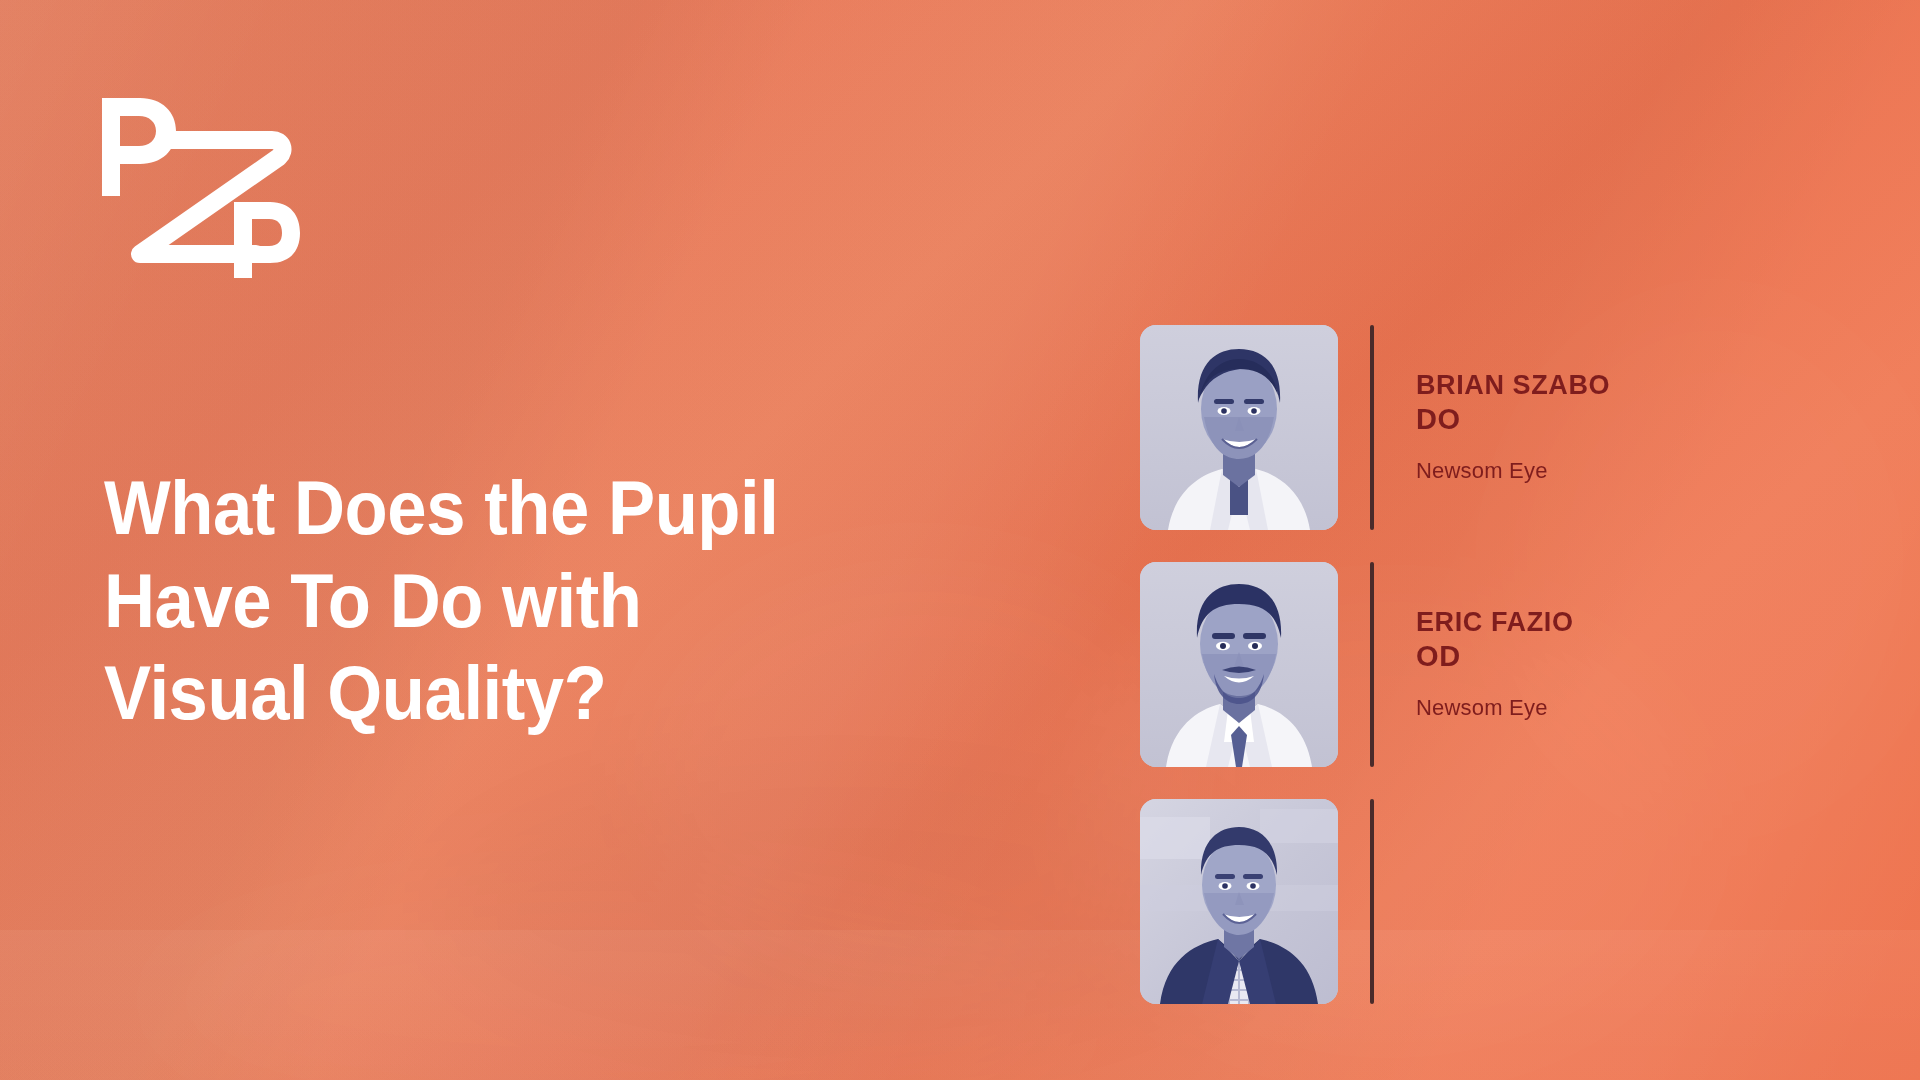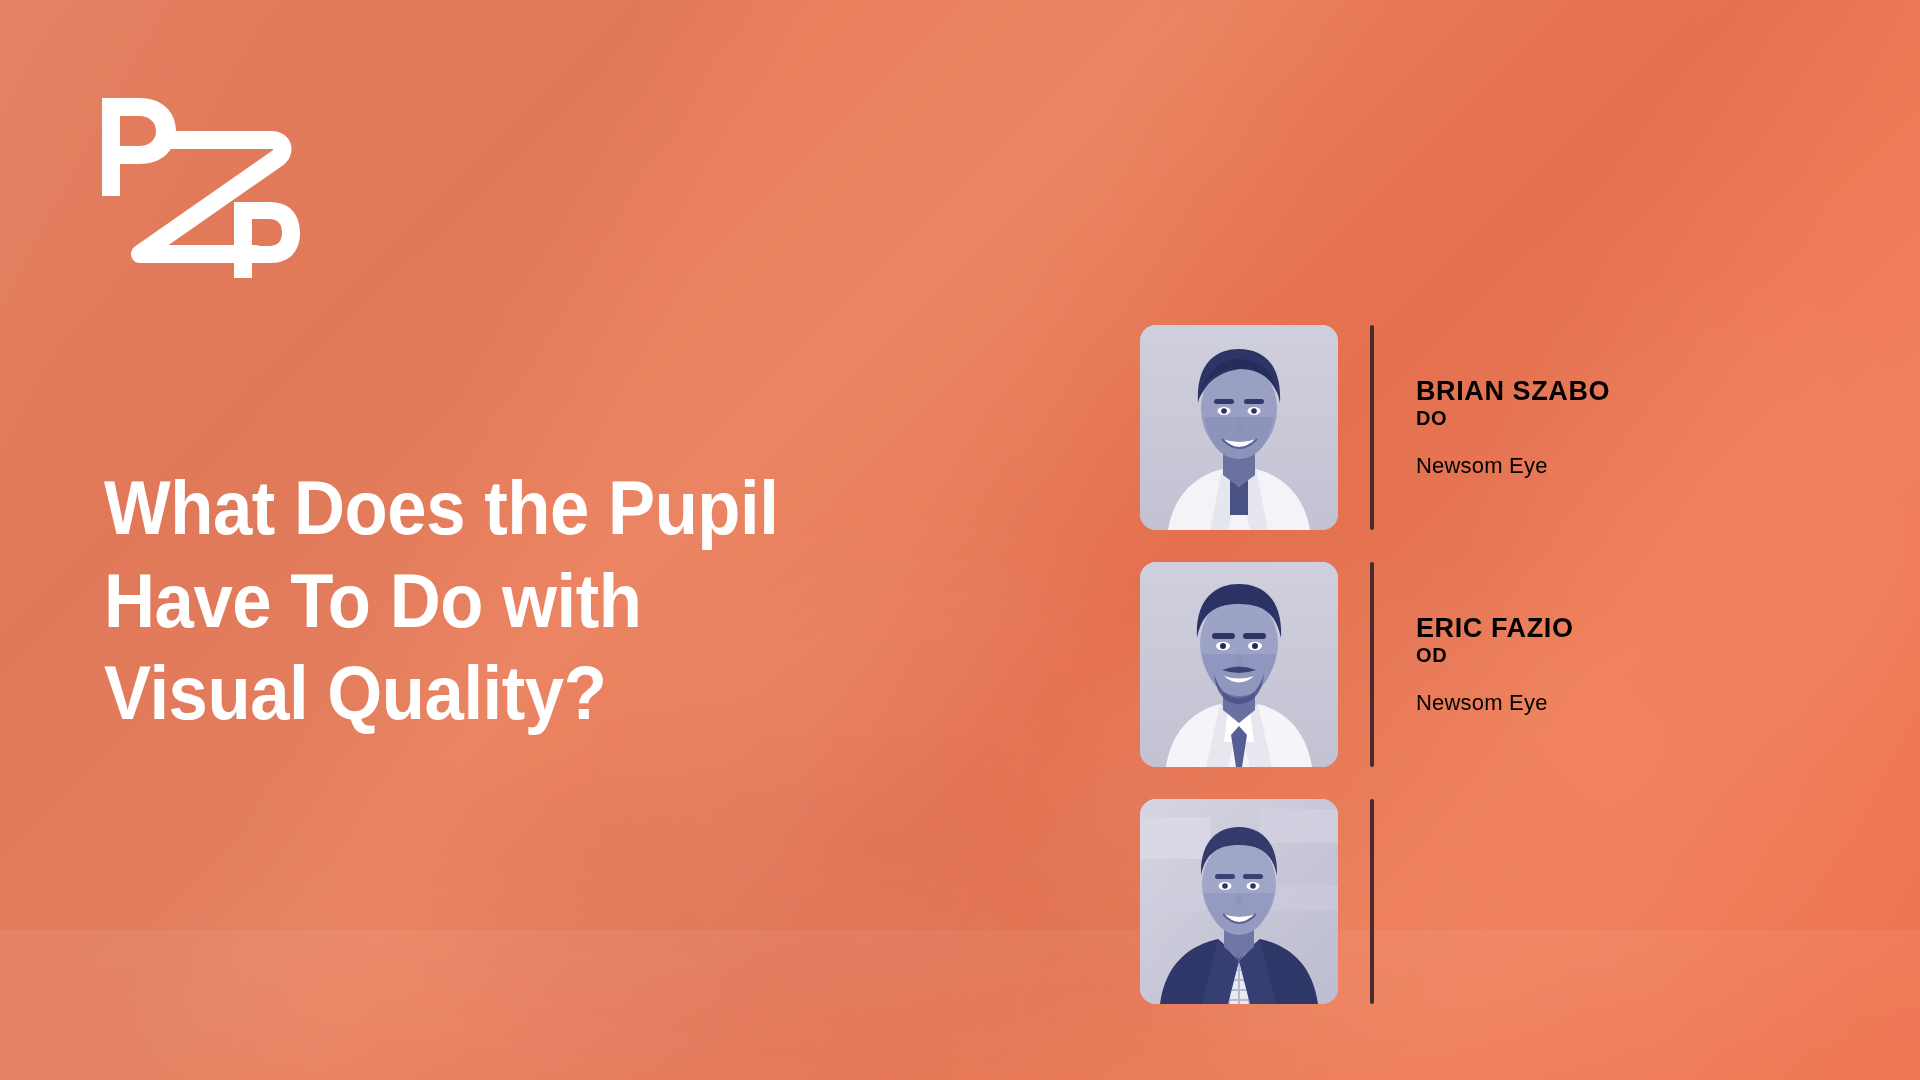--- a/index.html
+++ b/index.html
@@ -87,28 +87,28 @@
   .divider{
     width:4px;
     margin-left:32px;
     background:#4a2b2a;
     border-radius:2px;
     flex:0 0 auto;
   }
   .info{
     margin-left:42px;
     display:flex; flex-direction:column; justify-content:center;
-    color:#000000;
+    color:#7f1d1d;
   }
   .sp-name{
     font-size:27px; font-weight:700; letter-spacing:.6px;
     line-height:1.18; text-transform:uppercase;
   }
   .sp-cred{
-    font-size:20px; font-weight:700; letter-spacing:.6px;
+    font-size:29px; font-weight:700; letter-spacing:.6px;
     line-height:1.18; text-transform:uppercase;
   }
   .sp-org{
     margin-top:22px;
     font-size:22px; font-weight:400; letter-spacing:.2px;
     line-height:1.2;
   }
 </style>
 </head>
 <body>

